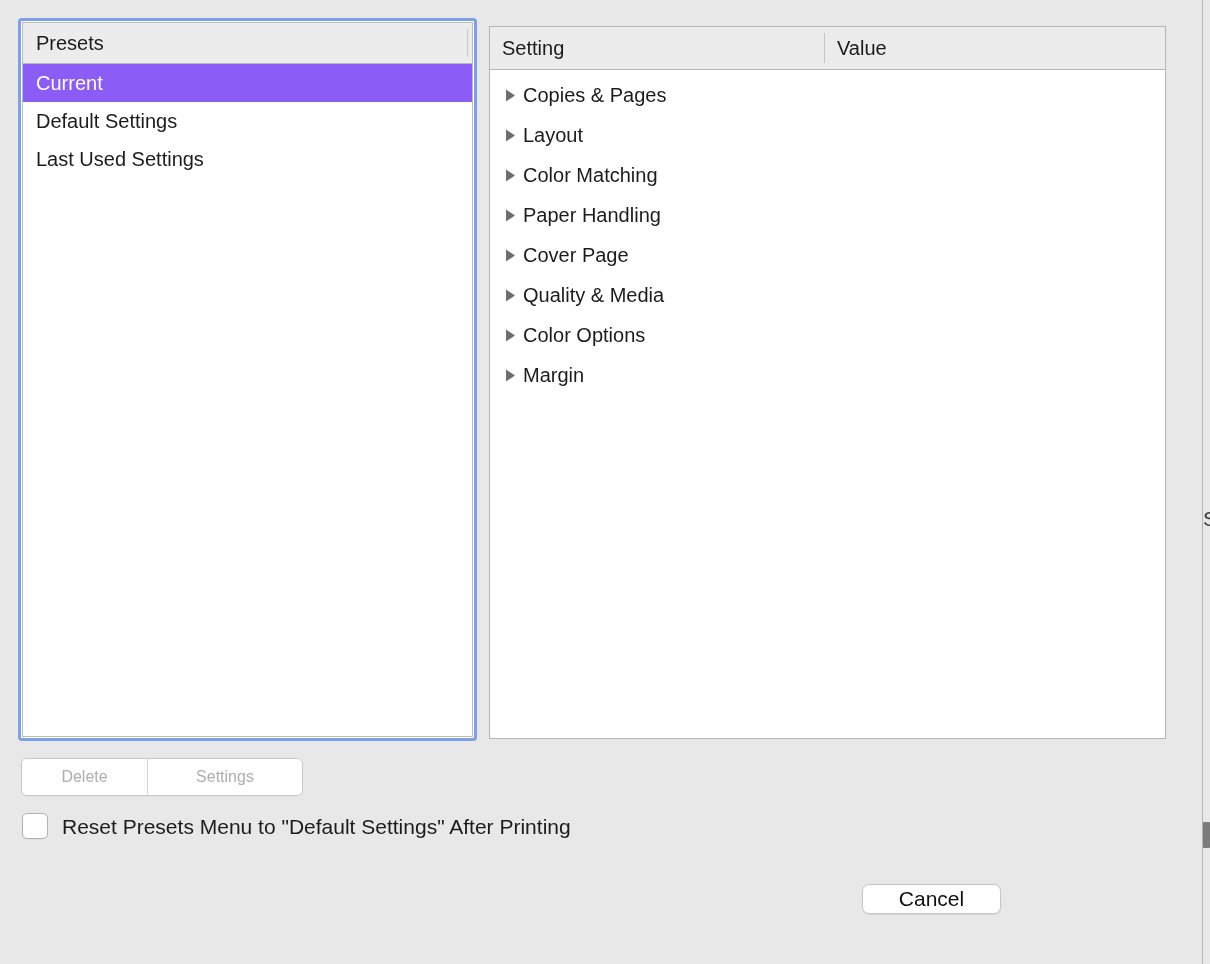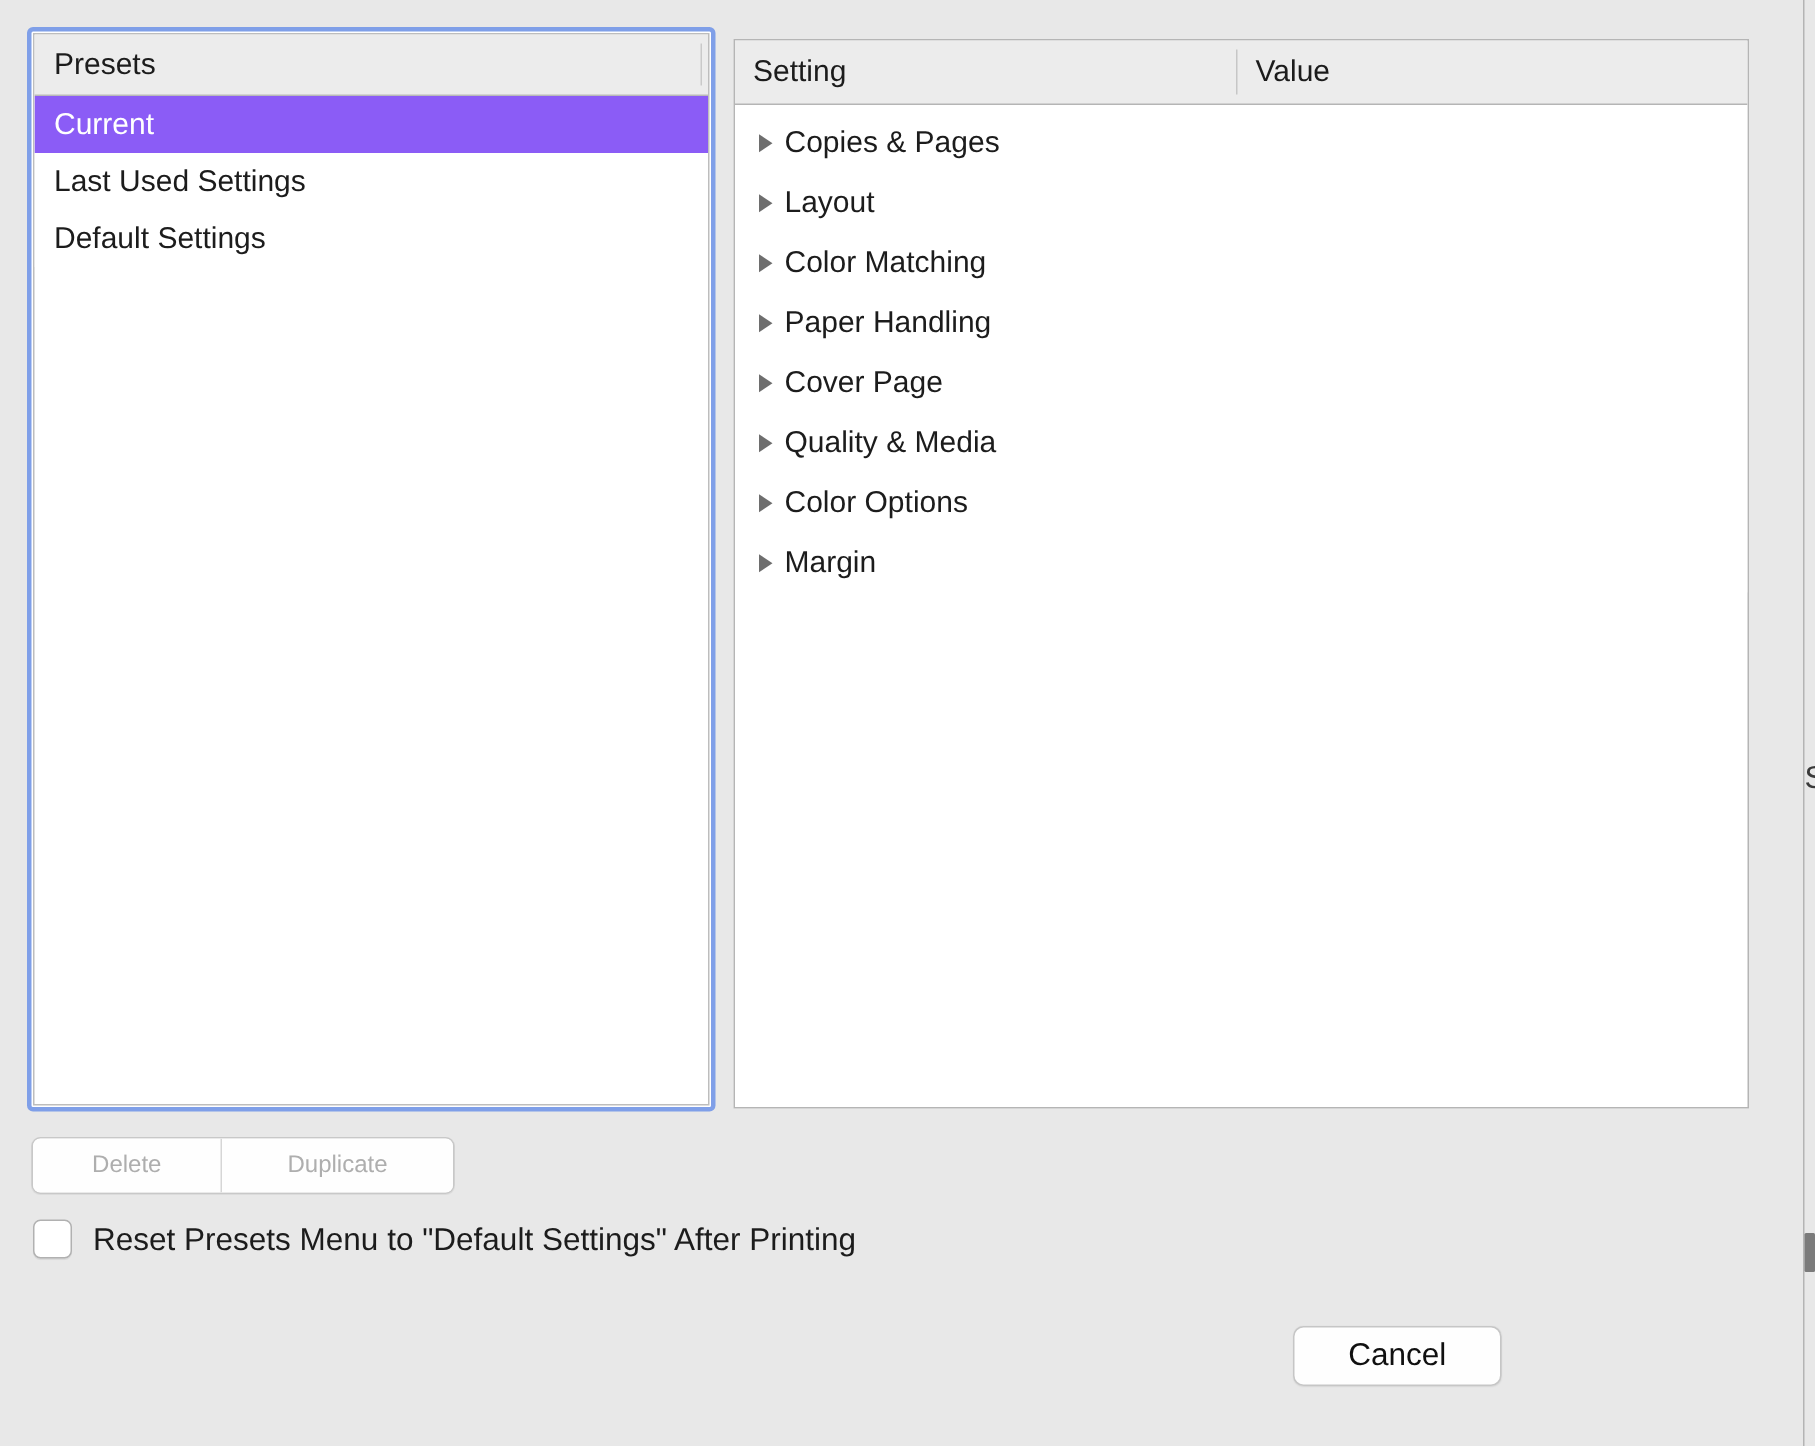--- a/index.html
+++ b/index.html
@@ -213,21 +213,21 @@
     line-height: 1;
     white-space: nowrap;
   }
 
   
   .btn-cancel {
     position: absolute;
     left: 862px;
     top: 884px;
     width: 139px;
-    height: 40px;
+    height: 30px;
     background: #fefefe;
     border: 1px solid #c6c6c6;
     border-radius: 7px;
     box-sizing: border-box;
     display: flex;
     align-items: center;
     justify-content: center;
     font-size: 21px;
     color: #101010;
     box-shadow: 0 0.5px 1px rgba(0,0,0,0.08);
@@ -295,24 +295,24 @@
       <div class="presets-header">
         <div class="presets-header-title">Presets</div>
         <div class="presets-header-divider"></div>
       </div>
 
       <div class="presets-list">
         <div class="preset-row selected">
           <span>Current</span>
         </div>
         <div class="preset-row">
-          <span>Last Used Settings</span>
+          <span>Default Settings</span>
         </div>
         <div class="preset-row">
-          <span>Default Settings</span>
+          <span>Last Used Settings</span>
         </div>
       </div>
 
     </div>
   </div>
 
   <div class="settings-panel">
 
     <div class="settings-header">
       <div class="settings-col-setting">Setting</div>
@@ -395,21 +395,21 @@
       </div>
 
     </div>
   </div>
 
   <div class="segmented">
     <div class="segment seg-delete">
       <span>Delete</span>
     </div>
     <div class="segment seg-duplicate">
-      <span>Duplicate</span>
+      <span>Settings</span>
     </div>
   </div>
 
   <div class="checkbox-row">
     <span class="checkbox-box"></span>
     <span class="checkbox-label">Reset Presets Menu to "Default Settings" After Printing</span>
   </div>
 
   <div class="btn-cancel">
     <span>Cancel</span>

